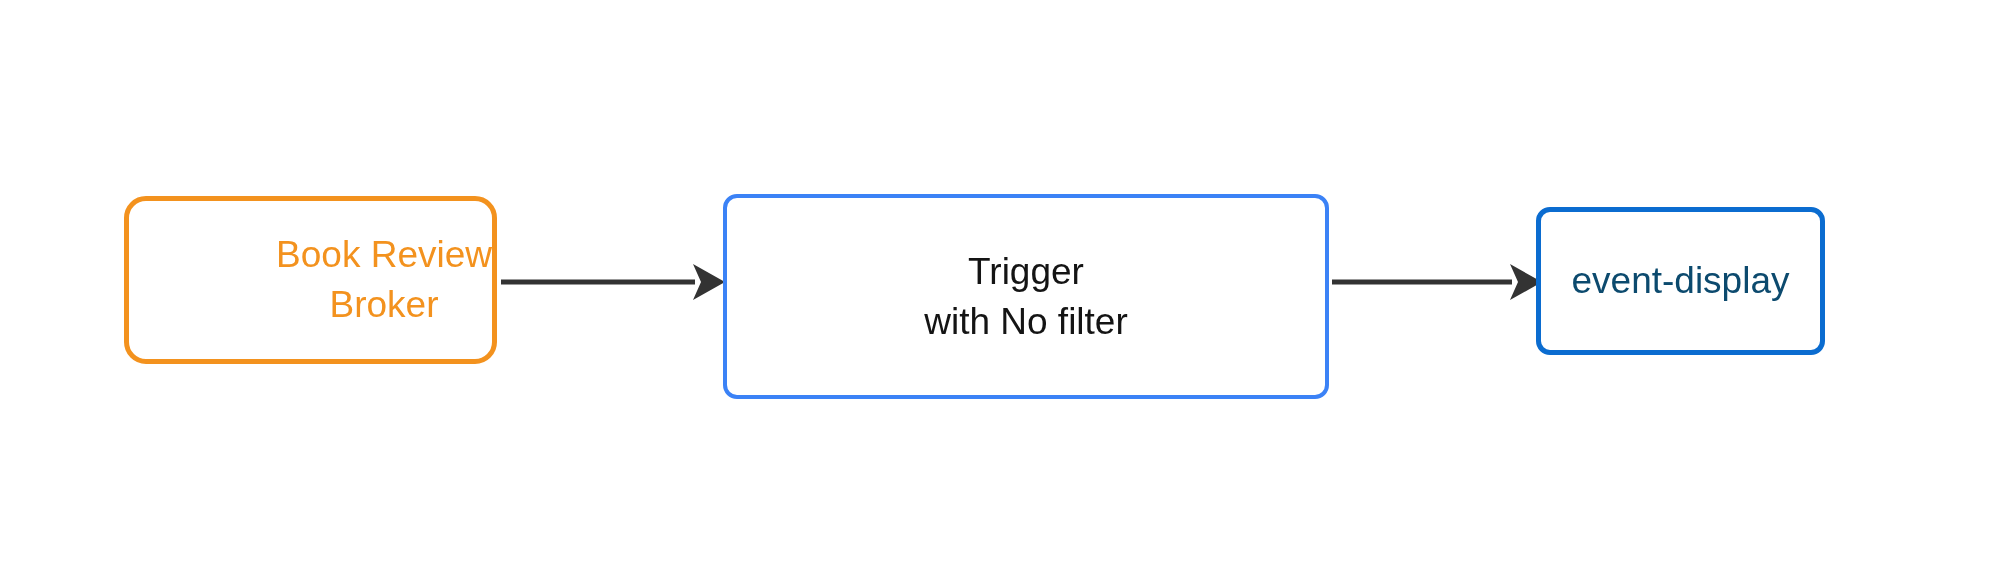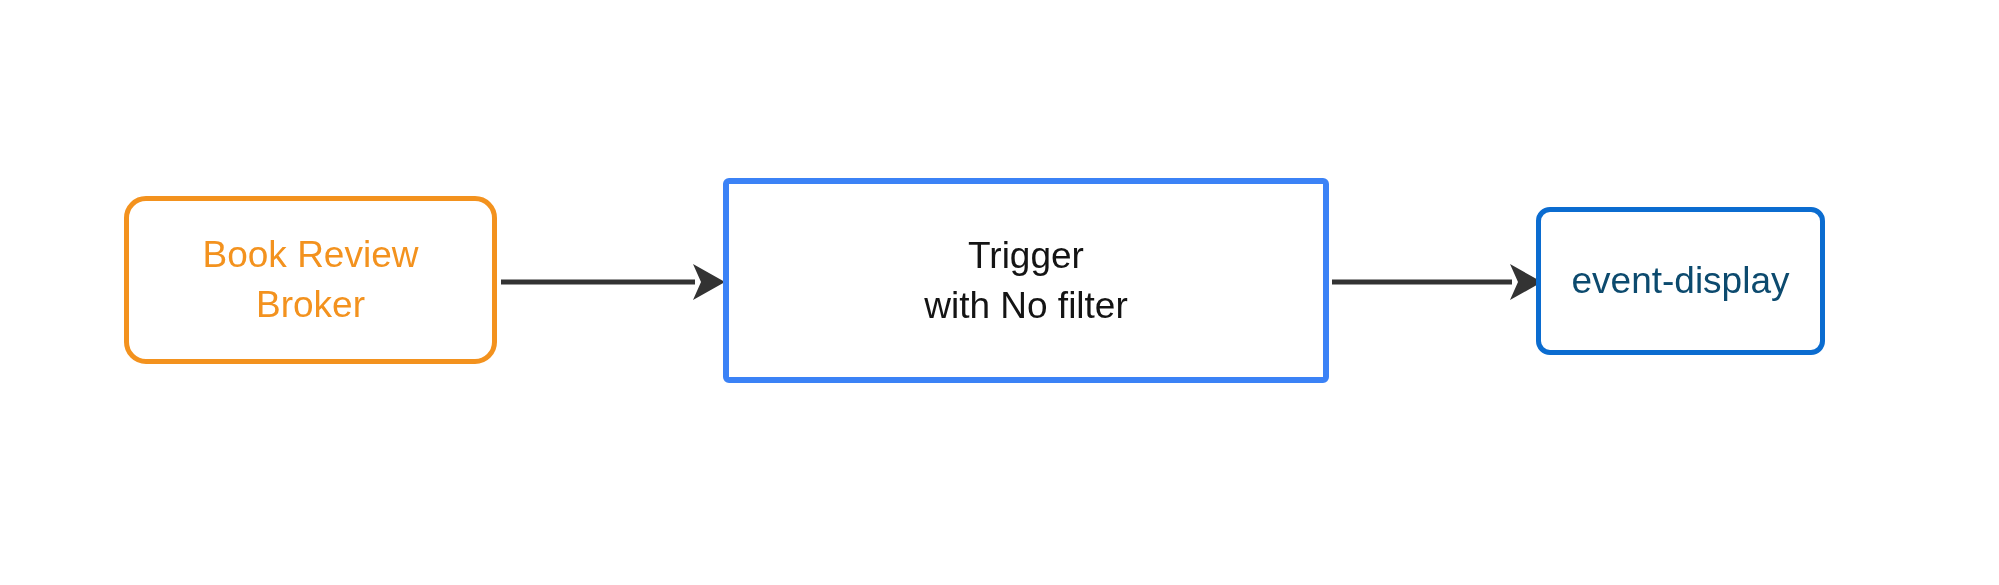--- a/index.html
+++ b/index.html
@@ -33,29 +33,30 @@
 
   .node-source {
     left: 124px;
     top: 196px;
     width: 373px;
     height: 168px;
     border: 5px solid #f3921e;
     border-radius: 22px;
     color: #f3921e;
     font-size: 37px;
+    justify-content: flex-end;
   }
 
   .node-process {
     left: 723px;
-    top: 178px;
+    top: 194px;
     width: 606px;
     height: 205px;
-    border: 6px solid #3b82f6;
-    border-radius: 6px;
+    border: 4px solid #3b82f6;
+    border-radius: 14px;
     color: #141414;
     font-size: 37px;
   }
 
   .node-sink {
     left: 1536px;
     top: 207px;
     width: 289px;
     height: 148px;
     border: 5px solid #0b6cd0;

